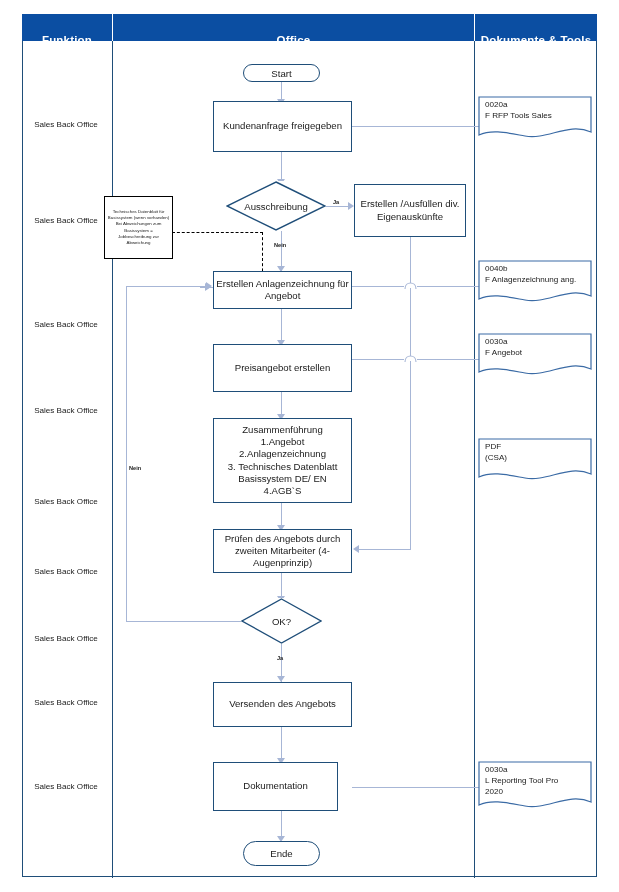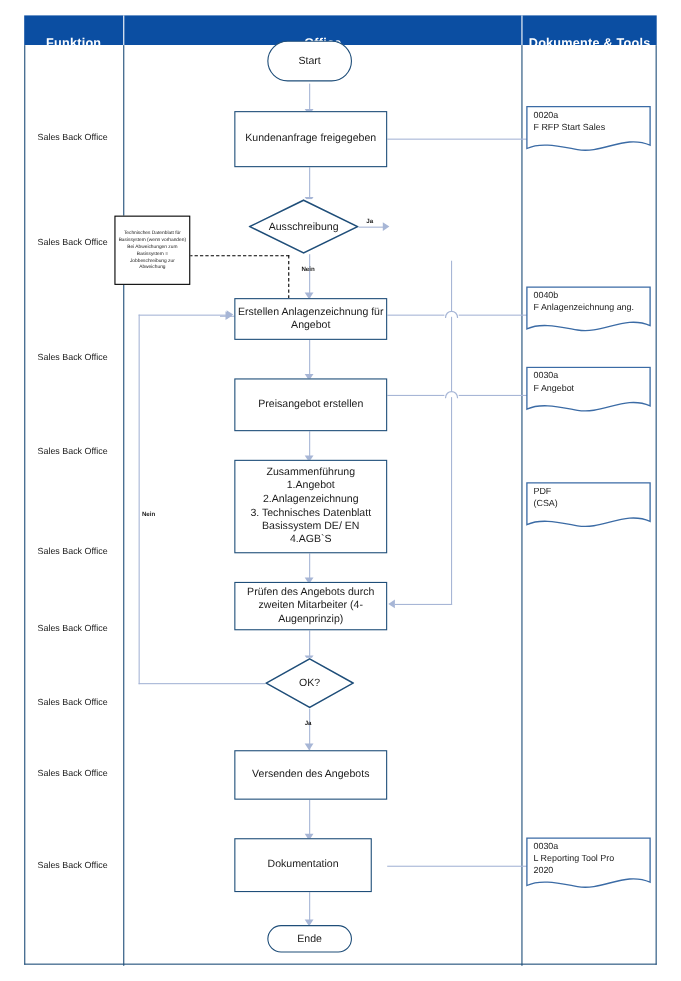--- a/index.html
+++ b/index.html
@@ -152,35 +152,38 @@
   <div class="ln lnh" style="left:417px;top:359px;width:63px;"></div>
 
   <div class="ln lnh" style="left:352px;top:787px;width:128px;"></div>
 
   <div class="dashh" style="left:172px;top:232px;width:91px;"></div>
   <div class="dashv" style="left:262px;top:232px;height:55px;"></div>
   <div class="dashh" style="left:247px;top:287px;width:16px;"></div>
   <div class="ln lnh" style="left:200px;top:287px;width:48px;"></div>
   <div class="ar ar-r" style="left:205px;top:283px;"></div>
 
-  <div class="shape term" style="left:243px;top:37px;width:77px;height:37px;">
+  <div class="shape term" style="left:243px;top:64px;width:77px;height:18px;">
     <span>Start</span>
   </div>
 
   <div class="shape proc" style="left:213px;top:101px;width:139px;height:51px;">
     <span>Kundenanfrage freigegeben</span>
   </div>
 
   <div class="shape dec" style="left:226px;top:181px;width:100px;height:50px;">
     <svg width="100" height="50">
       <polygon points="50,1 99,25 50,49 1,25" fill="#fff" stroke="#1f4e79" stroke-width="1.4"></polygon>
     </svg>
     <span class="dtxt">Ausschreibung</span>
   </div>
 
+  <div class="shape proc" style="left:354px;top:184px;width:112px;height:53px;padding:0 4px;">
+    <span>Erstellen /Ausfüllen div. Eigenauskünfte</span>
+  </div>
 
   <div class="shape proc" style="left:213px;top:344px;width:139px;height:48px;">
     <span>Preisangebot erstellen</span>
   </div>
 
   <div class="shape proc" style="left:213px;top:271px;width:139px;height:38px;">
     <span>Erstellen Anlagenzeichnung für Angebot</span>
   </div>
 
   <div class="shape proc" style="left:213px;top:418px;width:139px;height:85px;white-space:pre-line;">
@@ -217,21 +220,21 @@
   <div class="note" style="left:104px;top:196px;width:69px;height:63px;display:flex;align-items:center;justify-content:center;">
     <span style="white-space:pre-line;">Technisches Datenblatt für Basissystem (wenn vorhanden)
 Bei Abweichungen zum Basissystem = Jobbeschreibung zur Abweichung</span>
   </div>
 
   <div class="doc" style="left:478px;top:96px;width:114px;height:46px;">
     <svg width="114" height="46">
       <path d="M1,1 H113 V36 C90,26 70,44 47,40 C30,37 14,33 1,39 Z" fill="#fff" stroke="#3b6ba5" stroke-width="1.2"></path>
     </svg>
     <div class="dtext">0020a
- F RFP Start Sales</div>
+ F RFP Tools Sales</div>
   </div>
 
   <div class="doc" style="left:478px;top:260px;width:114px;height:46px;">
     <svg width="114" height="46">
       <path d="M1,1 H113 V36 C90,26 70,44 47,40 C30,37 14,33 1,39 Z" fill="#fff" stroke="#3b6ba5" stroke-width="1.2"></path>
     </svg>
     <div class="dtext">0040b
 F Anlagenzeichnung ang.</div>
   </div>
 

